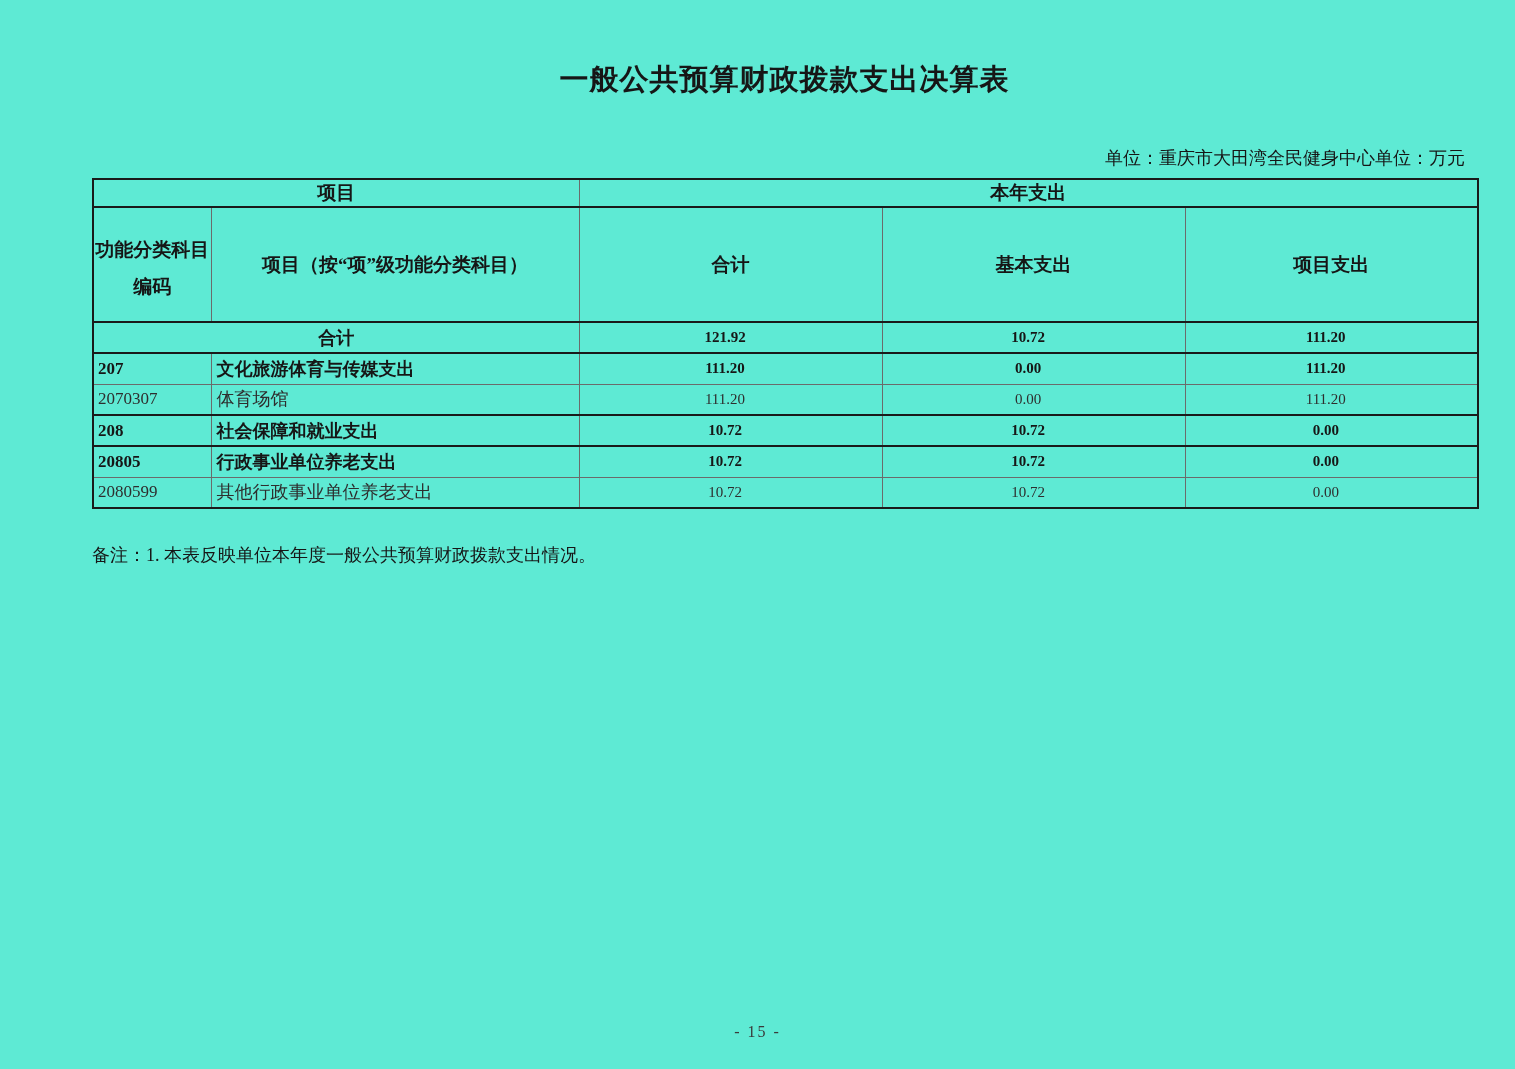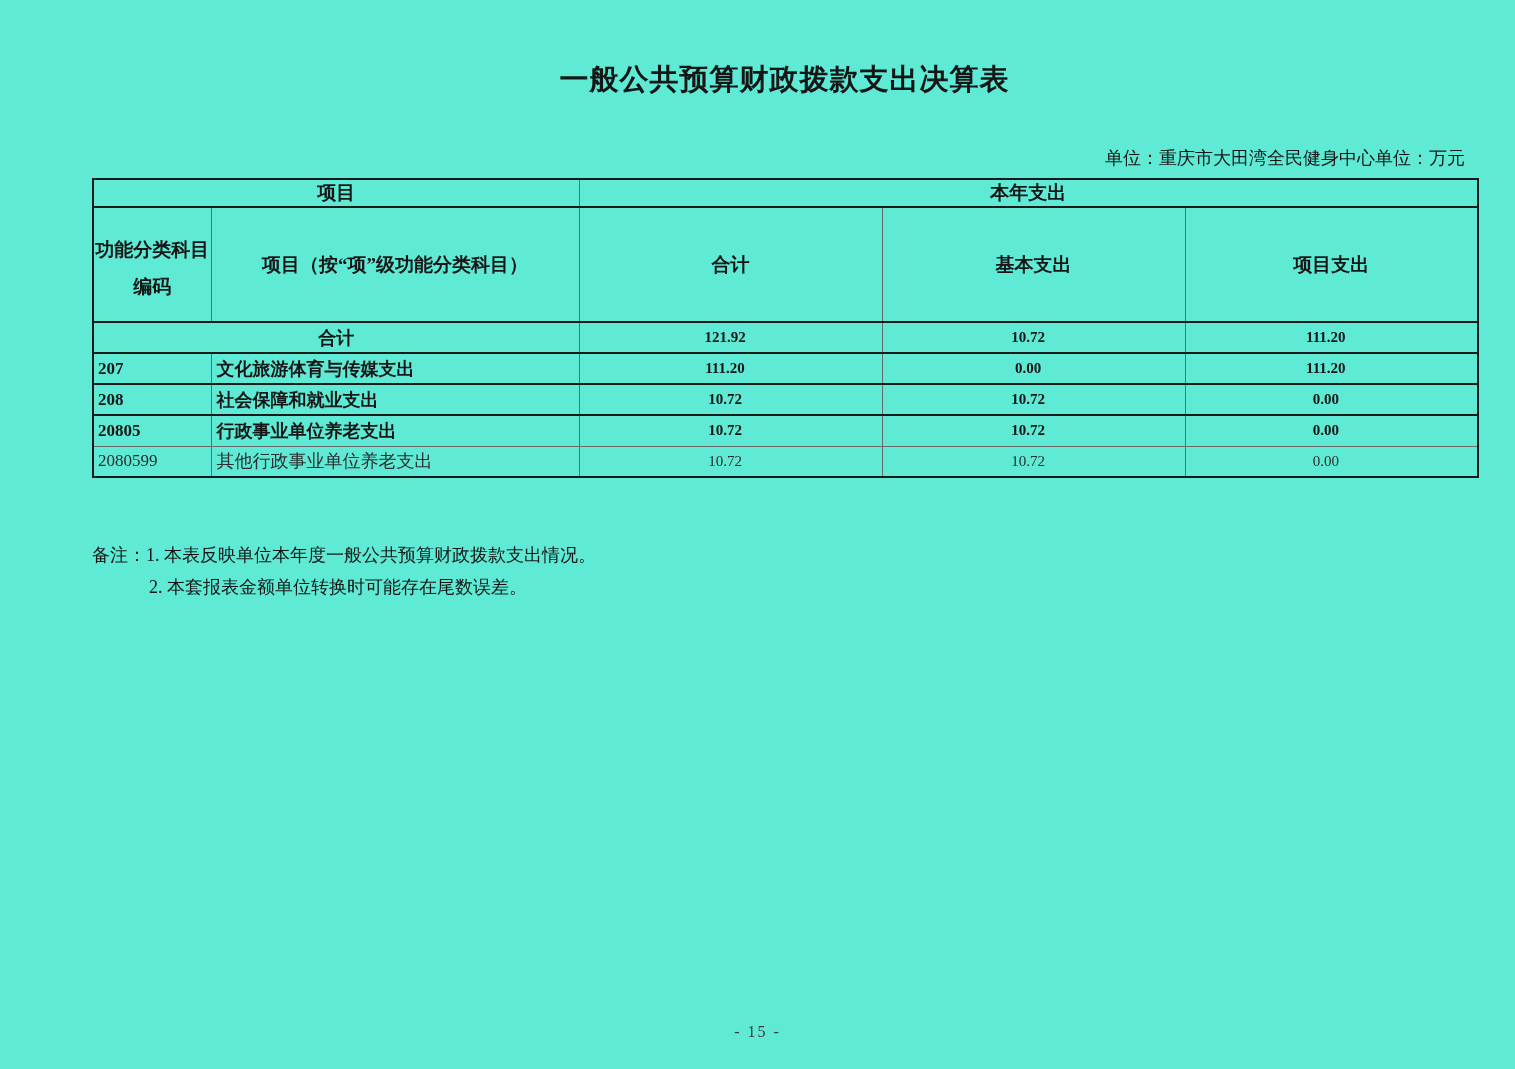--- a/index.html
+++ b/index.html
@@ -133,20 +133,27 @@
           <td class="c-num">10.72</td>
           <td class="c-num">111.20</td>
         </tr>
         <tr class="bold">
           <td class="c-code">207</td>
           <td class="c-item">文化旅游体育与传媒支出</td>
           <td class="c-num">111.20</td>
           <td class="c-num">0.00</td>
           <td class="c-num">111.20</td>
         </tr>
+        <tr class="plain">
+          <td class="c-code">2070307</td>
+          <td class="c-item">体育场馆</td>
+          <td class="c-num">111.20</td>
+          <td class="c-num">0.00</td>
+          <td class="c-num">111.20</td>
+        </tr>
         <tr class="bold">
           <td class="c-code">208</td>
           <td class="c-item">社会保障和就业支出</td>
           <td class="c-num">10.72</td>
           <td class="c-num">10.72</td>
           <td class="c-num">0.00</td>
         </tr>
         <tr class="bold">
           <td class="c-code">20805</td>
           <td class="c-item">行政事业单位养老支出</td>
@@ -159,18 +166,17 @@
           <td class="c-item">其他行政事业单位养老支出</td>
           <td class="c-num">10.72</td>
           <td class="c-num">10.72</td>
           <td class="c-num">0.00</td>
         </tr>
       </tbody>
   </table>
 
   <div class="notes">
     <div class="note-line">备注：1. 本表反映单位本年度一般公共预算财政拨款支出情况。</div>
-    <div class="note-line note-indent">2. 本套报表金额单位转换时可能存在尾数误差。</div>
   </div>
 
   <div class="page-number">- 15 -</div>
 
 </div>
 
 </body></html>

